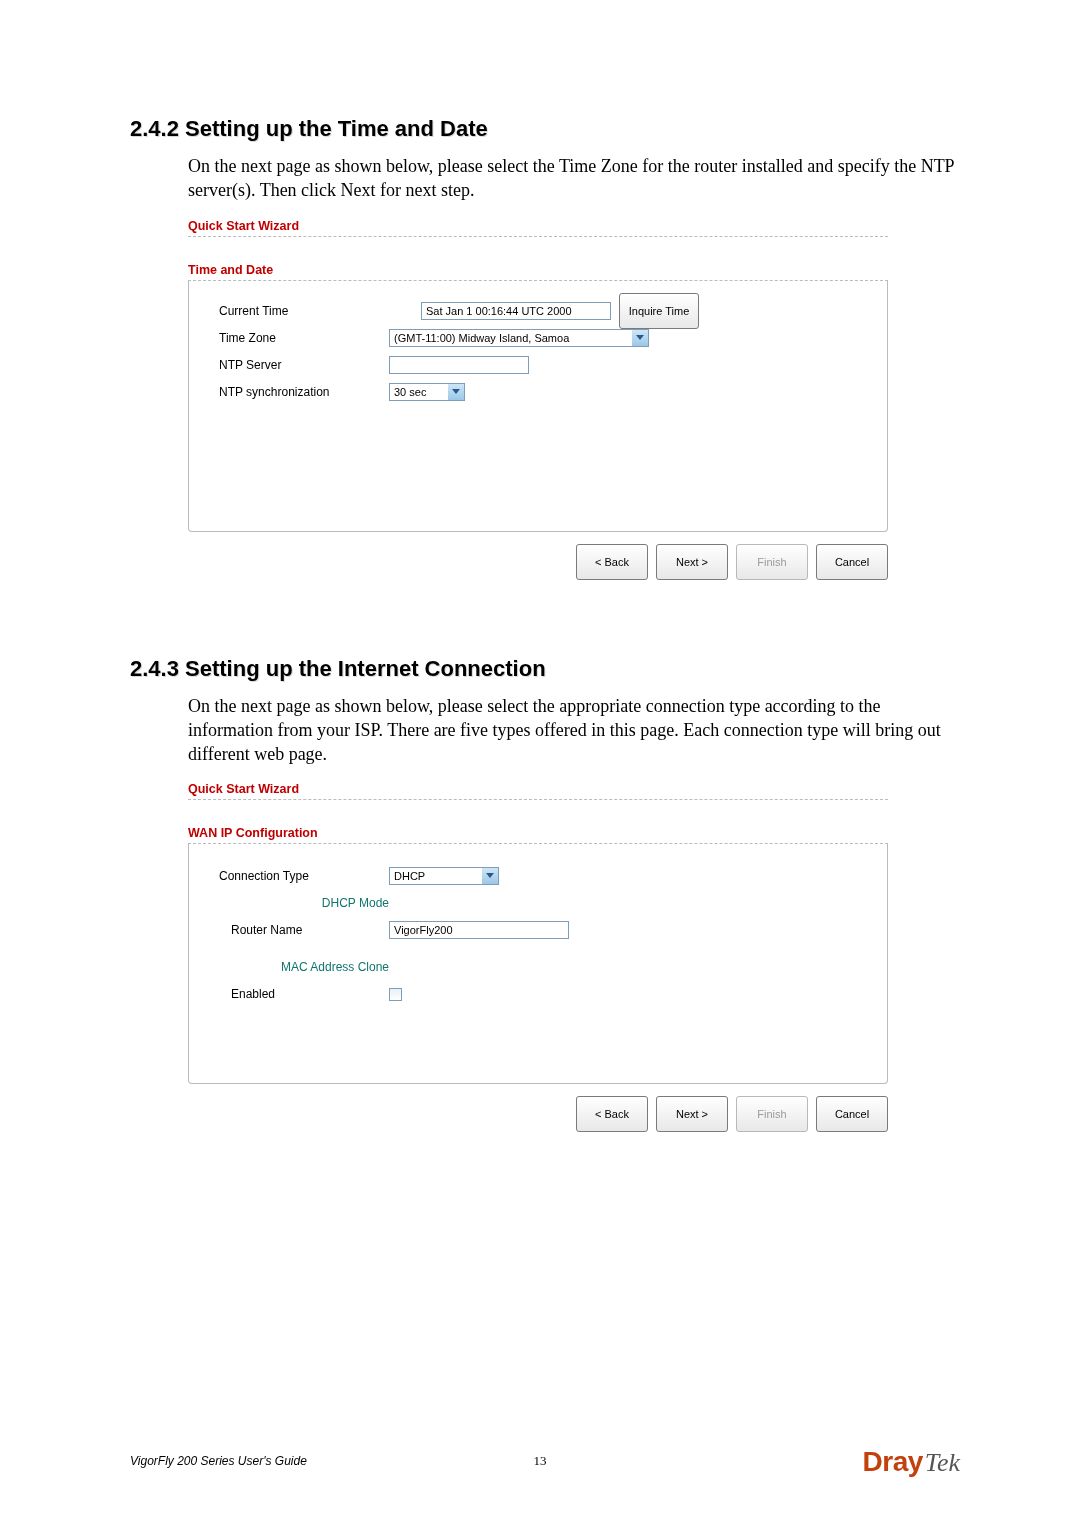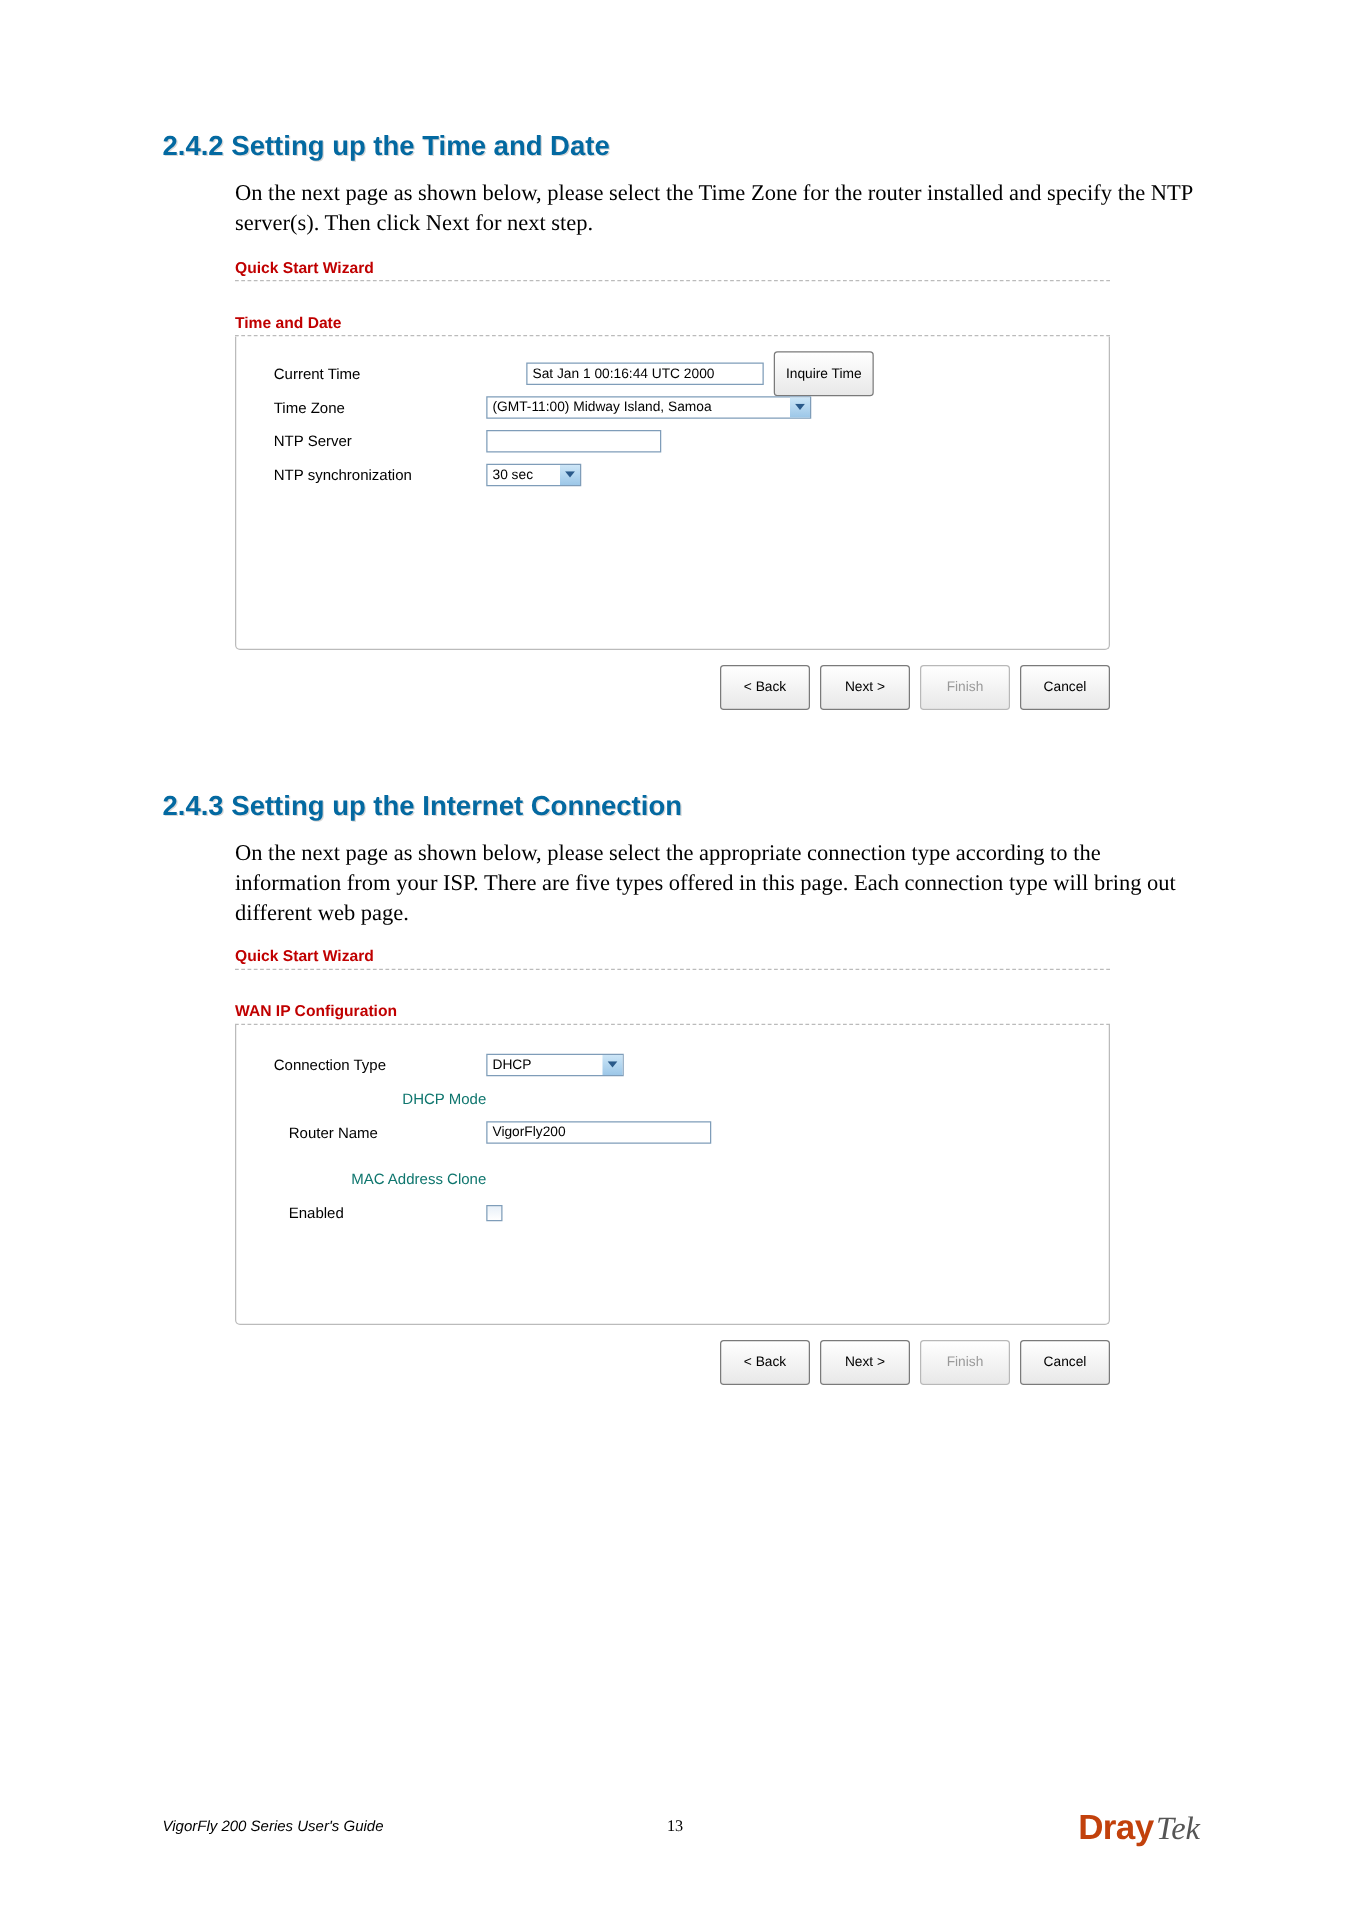--- a/index.html
+++ b/index.html
@@ -8,24 +8,24 @@
     font-family: Arial, Helvetica, sans-serif;
     background: #ffffff;
     width: 1080px;
     height: 1528px;
     position: relative;
   }
   .page {
     padding: 100px 120px 0 130px;
   }
   .section-heading {
-    color: #0369a1;
+    color: #000000;
     font-size: 22px;
     font-weight: bold;
-    margin: 4px 0 12px 0;
+    margin: 16px 0 12px 0;
     text-shadow: 1px 1px 0 #d8d8d8;
   }
   .body-text {
     font-family: "Times New Roman", serif;
     font-size: 18px;
     line-height: 1.35;
     margin: 0 0 16px 58px;
     color: #000;
   }
   .body-text b { font-family: "Times New Roman", serif; font-weight: normal; }

